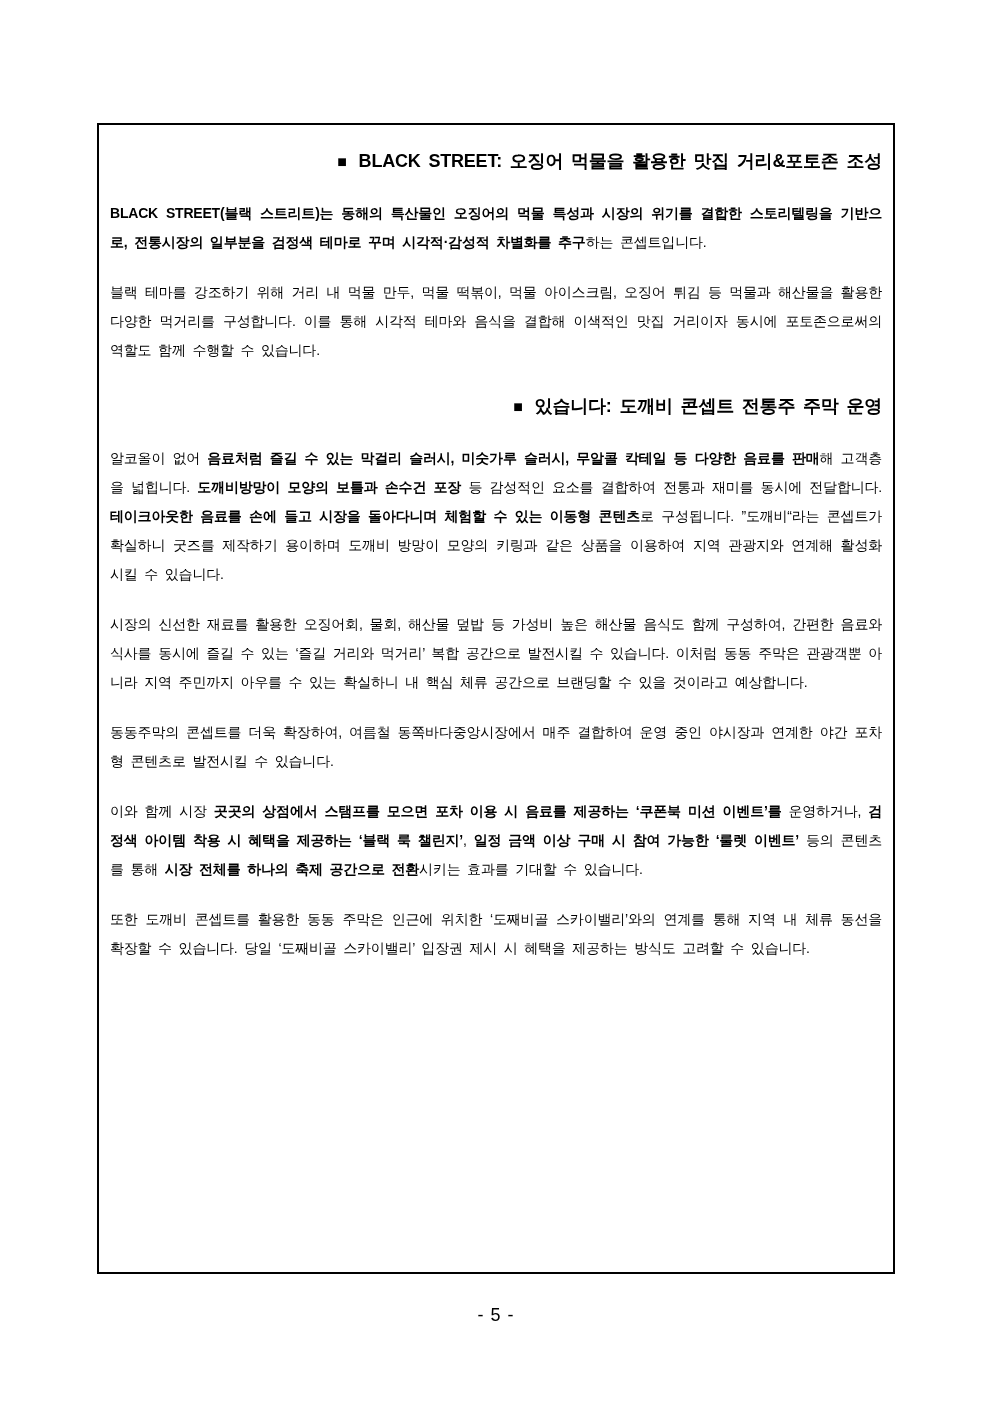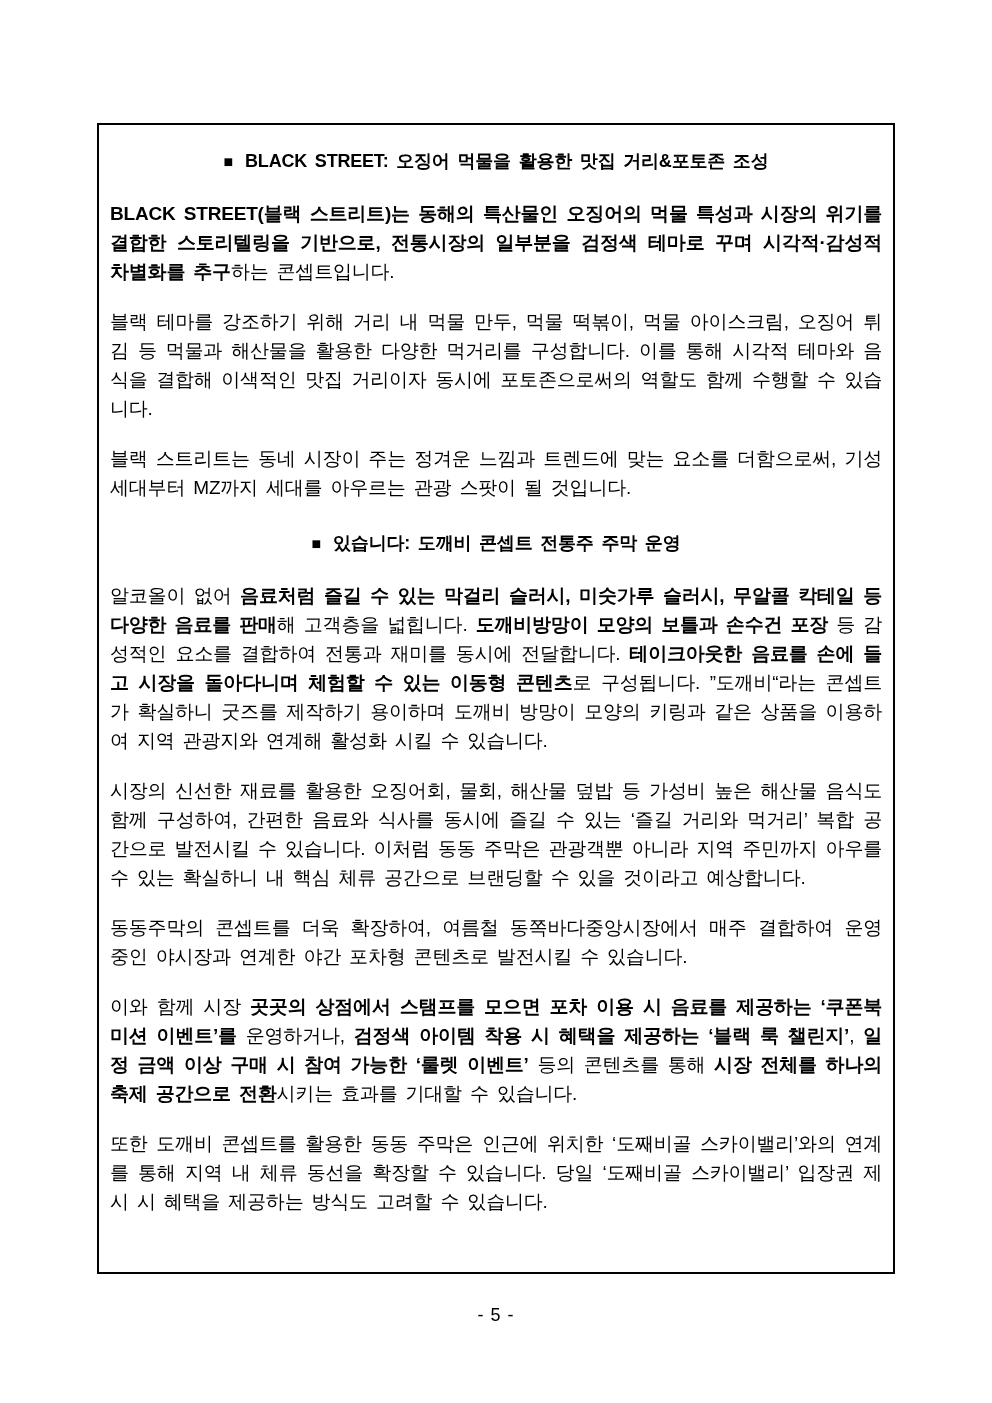--- a/index.html
+++ b/index.html
@@ -20,32 +20,32 @@
     top: 123px;
     width: 798px;
     min-height: 1151px;
     box-sizing: border-box;
     border: 2px solid #000000;
     padding: 14px 11px 10px 11px;
     overflow: hidden;
     background: #ffffff;
   }
   .block {
-    font-size: 19px;
+    font-size: 14px;
     line-height: 29px;
     text-align: justify;
     letter-spacing: -0.2px;
     word-spacing: 3px;
     margin: 21px 0 0 0;
   }
   .block:first-child { margin-top: 8px; }
   .block.heading {
     font-weight: bold;
     font-size: 18px;
-    text-align: center;
+    text-align: right;
   }
   .block.heading .bullet {
     display: inline-block;
     margin-right: 12px;
     font-size: 16px;
   }
   .block.heading + .block { margin-top: 23px; }
   .block.heading:not(:first-child) { margin-top: 27px; }
   .run-bold { font-weight: bold; }
   .page-number {
@@ -60,21 +60,20 @@
   }
 </style>
 </head>
 <body>
 
 <div class="doc-box">
   <div id="doc-content">
       <div class="block heading"><span class="bullet">■</span><span class="run-bold">BLACK STREET: 오징어 먹물을 활용한 맛집 거리&amp;포토존 조성</span></div>
       <div class="block paragraph"><span class="run-bold">BLACK STREET(블랙 스트리트)는 동해의 특산물인 오징어의 먹물 특성과 시장의 위기를 결합한 스토리텔링을 기반으로, 전통시장의 일부분을 검정색 테마로 꾸며 시각적·감성적 차별화를 추구</span><span class="run-normal">하는 콘셉트입니다.</span></div>
       <div class="block paragraph"><span class="run-normal">블랙 테마를 강조하기 위해 거리 내 먹물 만두, 먹물 떡볶이, 먹물 아이스크림, 오징어 튀김 등 먹물과 해산물을 활용한 다양한 먹거리를 구성합니다. 이를 통해 시각적 테마와 음식을 결합해 이색적인 맛집 거리이자 동시에 포토존으로써의 역할도 함께 수행할 수 있습니다.</span></div>
-      <div class="block paragraph"><span class="run-normal">블랙 스트리트는 동네 시장이 주는 정겨운 느낌과 트렌드에 맞는 요소를 더함으로써, 기성세대부터 MZ까지 세대를 아우르는 관광 스팟이 될 것입니다.</span></div>
       <div class="block heading"><span class="bullet">■</span><span class="run-bold">있습니다: 도깨비 콘셉트 전통주 주막 운영</span></div>
       <div class="block paragraph"><span class="run-normal">알코올이 없어 </span><span class="run-bold">음료처럼 즐길 수 있는 막걸리 슬러시, 미숫가루 슬러시, 무알콜 칵테일 등 다양한 음료를 판매</span><span class="run-normal">해 고객층을 넓힙니다. </span><span class="run-bold">도깨비방망이 모양의 보틀과 손수건 포장</span><span class="run-normal"> 등 감성적인 요소를 결합하여 전통과 재미를 동시에 전달합니다. </span><span class="run-bold">테이크아웃한 음료를 손에 들고 시장을 돌아다니며 체험할 수 있는 이동형 콘텐츠</span><span class="run-normal">로 구성됩니다. ”도깨비“라는 콘셉트가 확실하니 굿즈를 제작하기 용이하며 도깨비 방망이 모양의 키링과 같은 상품을 이용하여 지역 관광지와 연계해 활성화 시킬 수 있습니다.</span></div>
       <div class="block paragraph"><span class="run-normal">시장의 신선한 재료를 활용한 오징어회, 물회, 해산물 덮밥 등 가성비 높은 해산물 음식도 함께 구성하여, 간편한 음료와 식사를 동시에 즐길 수 있는 ‘즐길 거리와 먹거리’ 복합 공간으로 발전시킬 수 있습니다. 이처럼 동동 주막은 관광객뿐 아니라 지역 주민까지 아우를 수 있는 확실하니 내 핵심 체류 공간으로 브랜딩할 수 있을 것이라고 예상합니다.</span></div>
       <div class="block paragraph"><span class="run-normal">동동주막의 콘셉트를 더욱 확장하여, 여름철 동쪽바다중앙시장에서 매주 결합하여 운영 중인 야시장과 연계한 야간 포차형 콘텐츠로 발전시킬 수 있습니다.</span></div>
       <div class="block paragraph"><span class="run-normal">이와 함께 시장 </span><span class="run-bold">곳곳의 상점에서 스탬프를 모으면 포차 이용 시 음료를 제공하는 ‘쿠폰북 미션 이벤트’를</span><span class="run-normal"> 운영하거나, </span><span class="run-bold">검정색 아이템 착용 시 혜택을 제공하는 ‘블랙 룩 챌린지’</span><span class="run-normal">, </span><span class="run-bold">일정 금액 이상 구매 시 참여 가능한 ‘룰렛 이벤트’</span><span class="run-normal"> 등의 콘텐츠를 통해 </span><span class="run-bold">시장 전체를 하나의 축제 공간으로 전환</span><span class="run-normal">시키는 효과를 기대할 수 있습니다.</span></div>
       <div class="block paragraph"><span class="run-normal">또한 도깨비 콘셉트를 활용한 동동 주막은 인근에 위치한 ‘도째비골 스카이밸리’와의 연계를 통해 지역 내 체류 동선을 확장할 수 있습니다. 당일 ‘도째비골 스카이밸리’ 입장권 제시 시 혜택을 제공하는 방식도 고려할 수 있습니다.</span></div>
     </div>
 </div>
 
 <div class="page-number">- 5 -</div>

